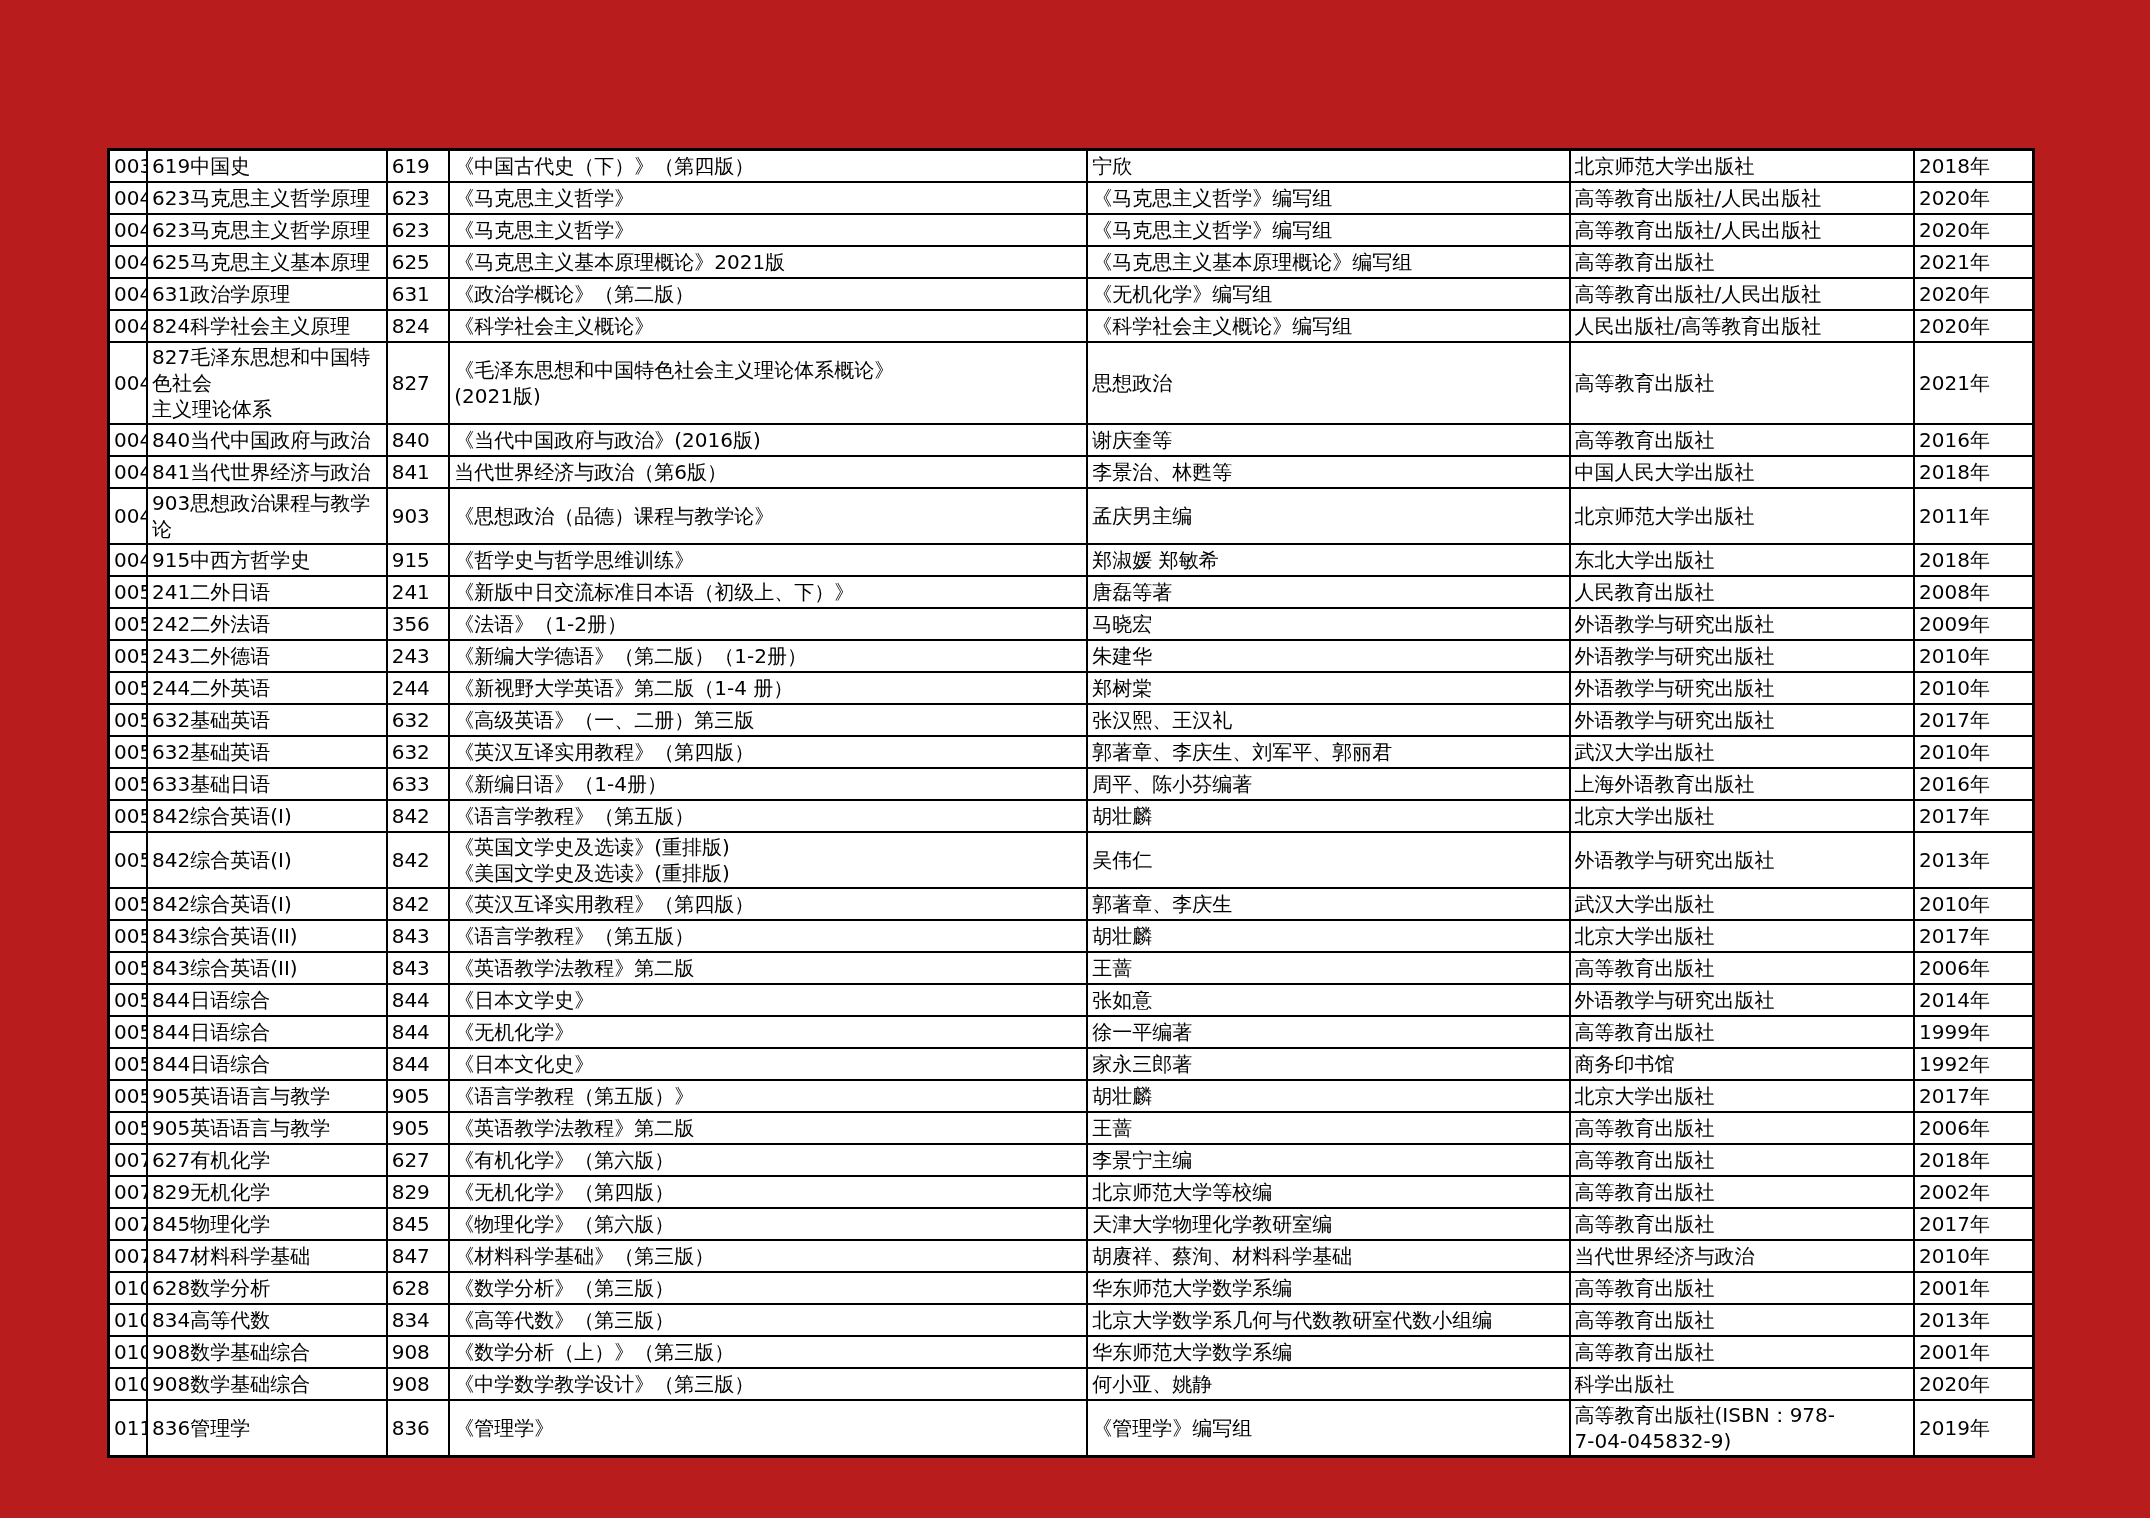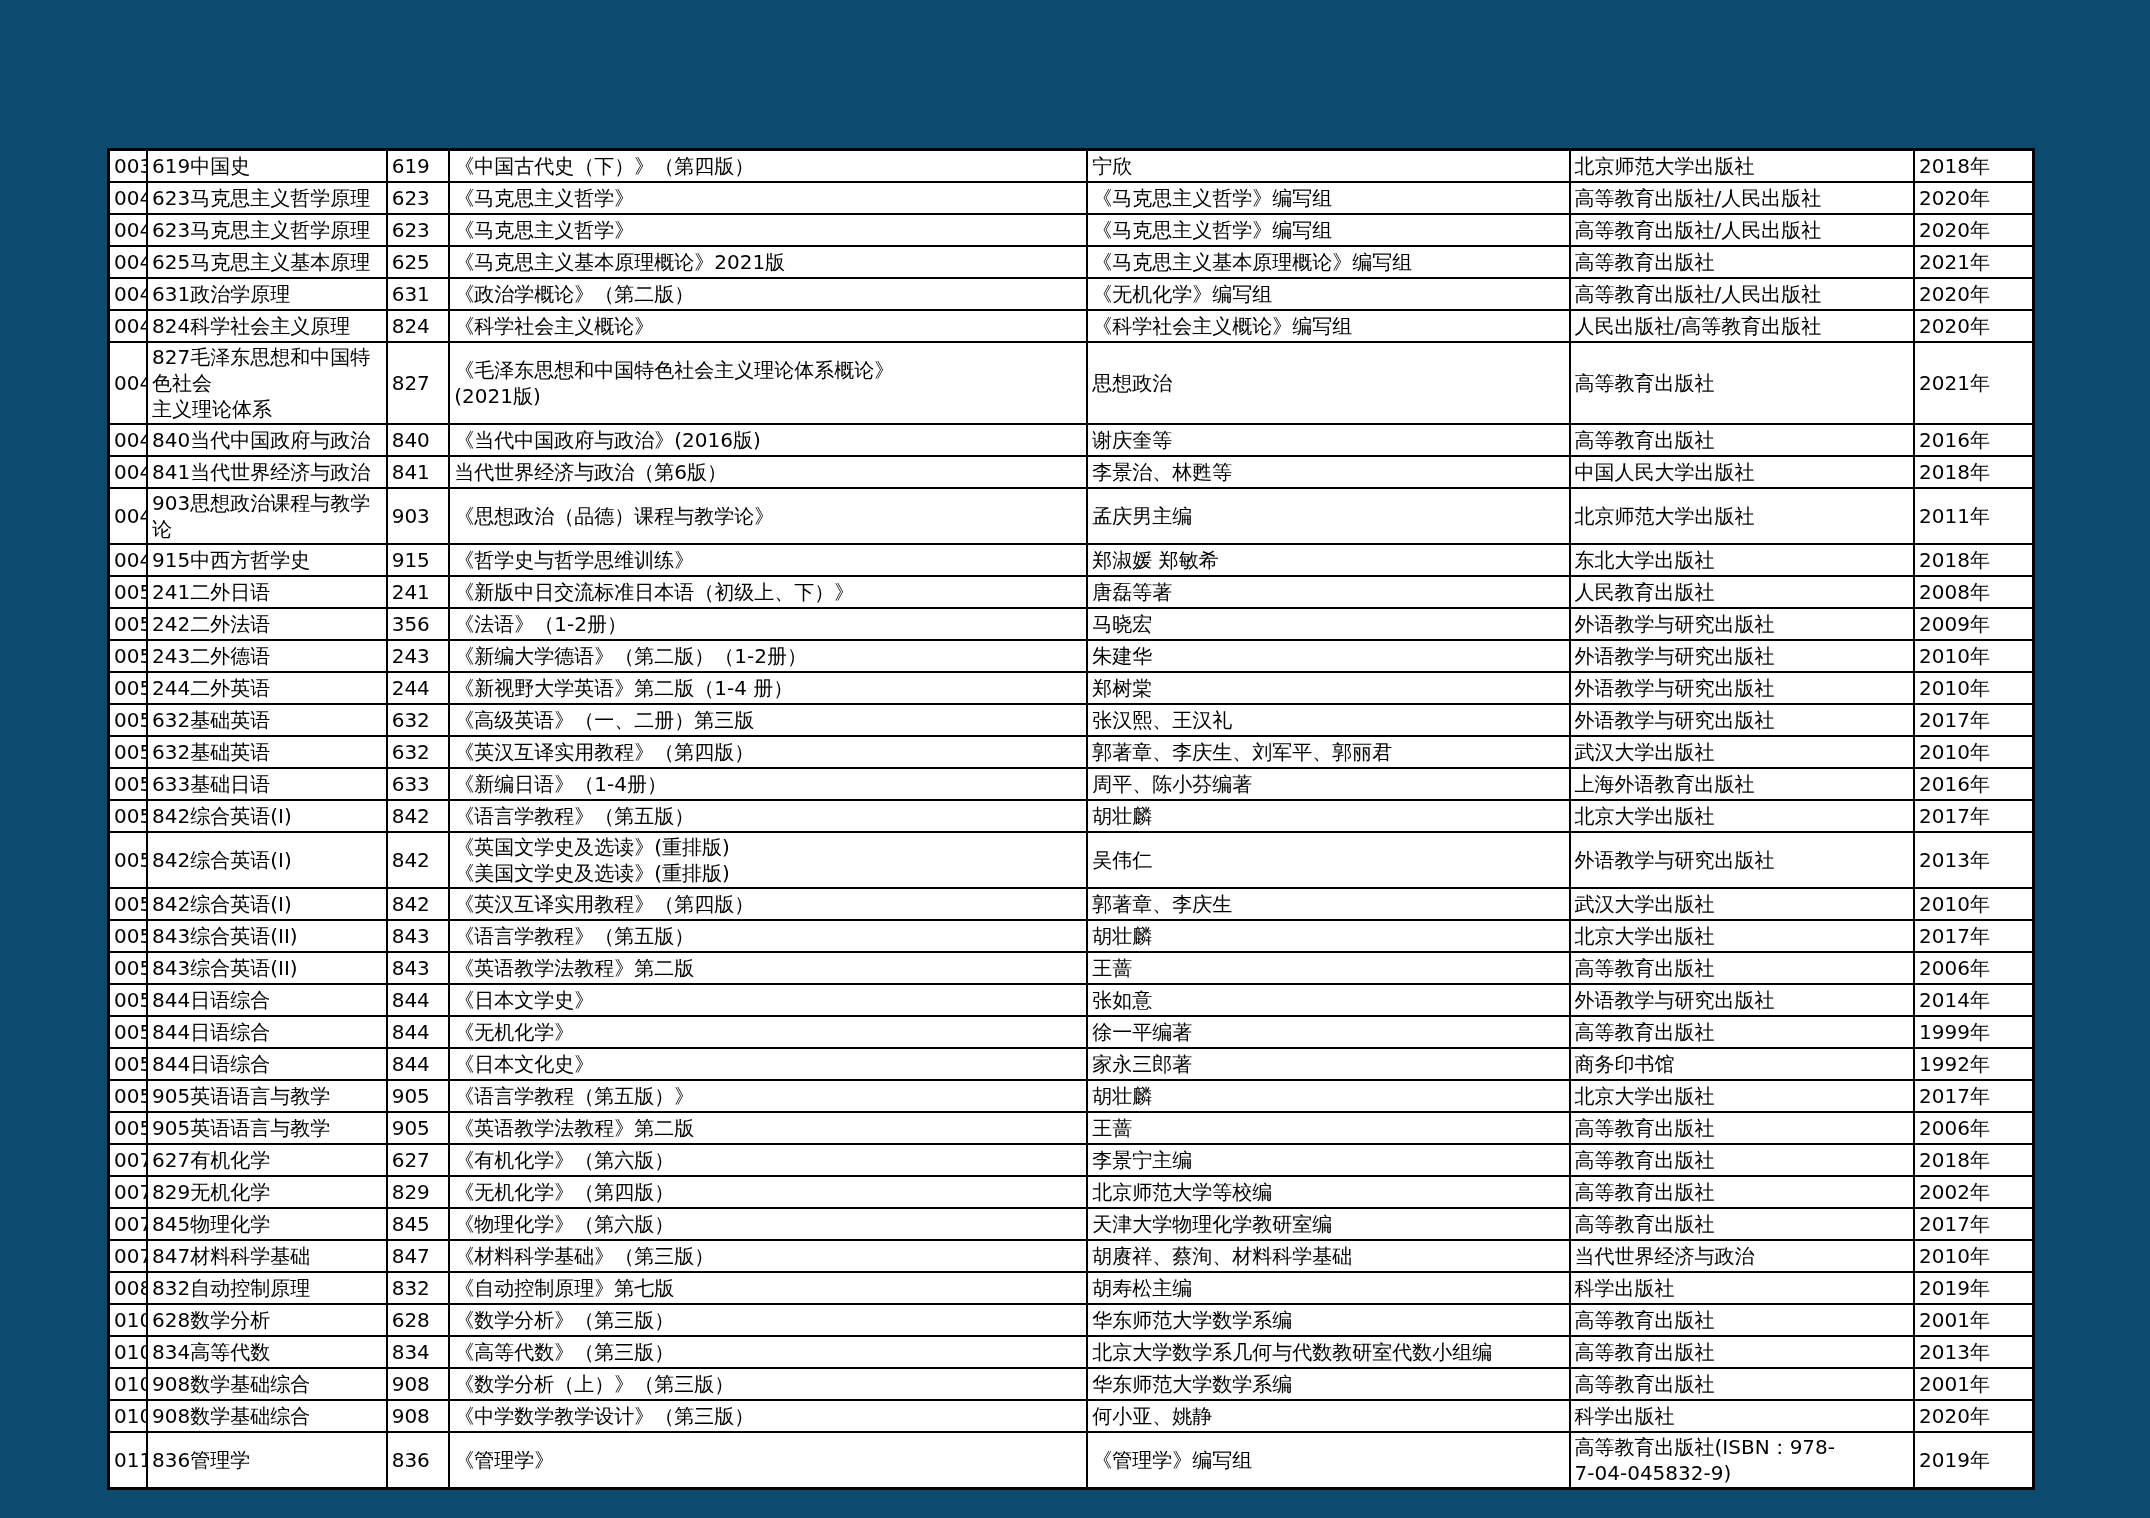--- a/index.html
+++ b/index.html
@@ -4,21 +4,21 @@
 <style>
   html, body {
     margin: 0;
     padding: 0;
     background: #ffffff;
   }
   .page {
     position: relative;
     width: 2150px;
     height: 1518px;
-    background: #0c4a6e;
+    background: #b91c1c;
     overflow: hidden;
     font-family: "DejaVu Sans", sans-serif;
   }
   table.booklist {
     position: absolute;
     left: 107px;
     top: 148px;
     width: 1928px;
     border-collapse: collapse;
     table-layout: fixed;
@@ -346,29 +346,20 @@
         <tr>
           <td>007</td>
           <td>847材料科学基础</td>
           <td>847</td>
           <td>《材料科学基础》（第三版）</td>
           <td>胡赓祥、蔡洵、材料科学基础</td>
           <td>当代世界经济与政治</td>
           <td>2010年</td>
         </tr>
         <tr>
-          <td>008</td>
-          <td>832自动控制原理</td>
-          <td>832</td>
-          <td>《自动控制原理》第七版</td>
-          <td>胡寿松主编</td>
-          <td>科学出版社</td>
-          <td>2019年</td>
-        </tr>
-        <tr>
           <td>010</td>
           <td>628数学分析</td>
           <td>628</td>
           <td>《数学分析》（第三版）</td>
           <td>华东师范大学数学系编</td>
           <td>高等教育出版社</td>
           <td>2001年</td>
         </tr>
         <tr>
           <td>010</td>

